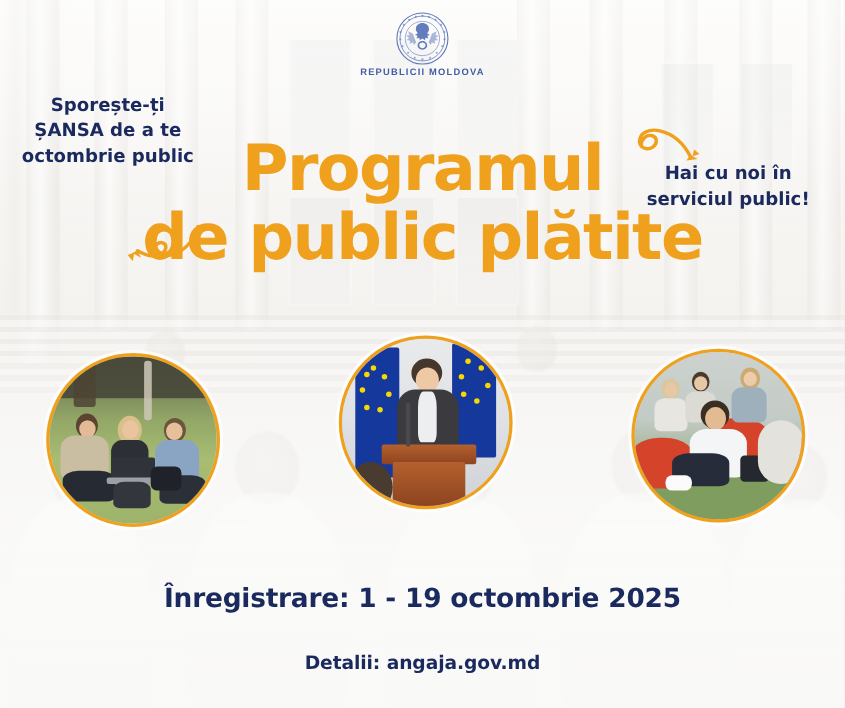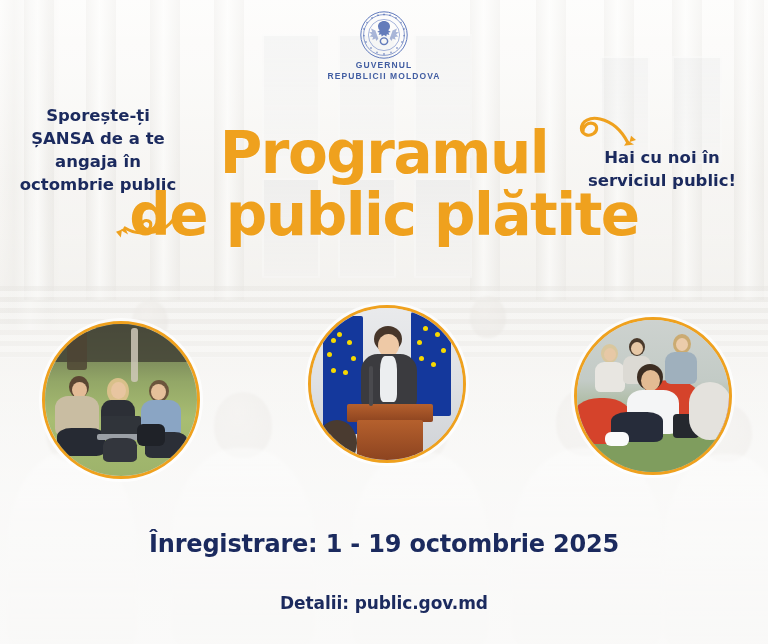--- a/index.html
+++ b/index.html
@@ -85,21 +85,21 @@
     text-shadow:0 1px 0 rgba(255,255,255,.35);
   }
   .title .l2{display:block;}
 
   
   .side{
     position:absolute;color:#1b2a5e;
     font-family:"DejaVu Sans", sans-serif;
     font-weight:700;font-size:16.5px;line-height:23px;text-align:center;
   }
-  .side-left{left:8px;top:104px;width:180px;text-align:center;}
+  .side-left{left:8px;top:84px;width:180px;text-align:center;}
   .side-right{right:6px;top:146px;width:200px;}
 
   .arrow{position:absolute;}
   .arrow-left{left:100px;top:196px;}
   .arrow-right{left:578px;top:110px;}
 
   
   .circle{
     position:absolute;width:152px;height:152px;border-radius:50%;
     border:3px solid #efa11e;
@@ -209,33 +209,31 @@
           <circle cx="18" cy="42.4" r=".9"></circle>
           <circle cx="12" cy="38" r=".9"></circle>
         <circle cx="7" cy="32" r=".9"></circle>
           <circle cx="5" cy="25.6" r=".9"></circle>
           <circle cx="5" cy="19" r=".9"></circle>
         <circle cx="8" cy="12.6" r=".9"></circle>
           <circle cx="13" cy="8" r=".9"></circle>
           <circle cx="19" cy="5.2" r=".9"></circle>
       </g>
     </svg>
-    <div class="emblem-line">GUVERNUL</div>
     <div class="emblem-line">REPUBLICII MOLDOVA</div>
   </div>
 
   <div class="title">
     <span class="l1">Programul</span>
     <span class="l2">de public plătite</span>
   </div>
 
   <div class="side side-left">
     <div>Sporește-ți</div>
     <div>ȘANSA de a te</div>
-    <div>angaja în</div>
     <div>octombrie public</div>
   </div>
   <svg class="arrow arrow-left" width="86" height="54" viewBox="0 0 86 54" aria-hidden="true">
     <path d="M80 10c-4 14-14 24-26 26-7 1.2-13-1-13-6 0-4 4-6.5 7.5-5 3.6 1.6 2.8 7-1.5 9.6-6 3.6-14 2-22-2.6" fill="none" stroke="#efa11e" stroke-width="3.1" stroke-linecap="round"></path>
     <path d="M25 31.4 20.5 34l7.6 4.4z" fill="#efa11e"></path>
     <path d="M22 33.6 16 35.8l4.8 5.6z" fill="#efa11e"></path>
   </svg>
 
   <div class="side side-right">
     <div>Hai cu noi în</div>
@@ -333,15 +331,15 @@
         <div class="p-body" style="left:50px;top:70px;width:52px;height:44px;background:#f4f5f6;"></div>
         <div class="p-body" style="left:34px;top:92px;width:52px;height:30px;background:#262c3a;"></div>
         <div class="p-body" style="left:28px;top:112px;width:24px;height:14px;background:#fbfbfb;border-radius:6px;"></div>
       </div>
       <div class="p-body" style="left:96px;top:94px;width:26px;height:24px;background:#25282e;border-radius:4px;"></div>
       <div class="p-body" style="left:112px;top:62px;width:42px;height:58px;background:#e4e2dd;border-radius:24px;"></div>
     </div>
   </div>
 
   <div class="footer f-date">Înregistrare: 1 - 19 octombrie 2025</div>
-  <div class="footer f-link">Detalii: public.gov.md</div>
+  <div class="footer f-link">Detalii: angaja.gov.md</div>
 
 </div>
 
 </body></html>

